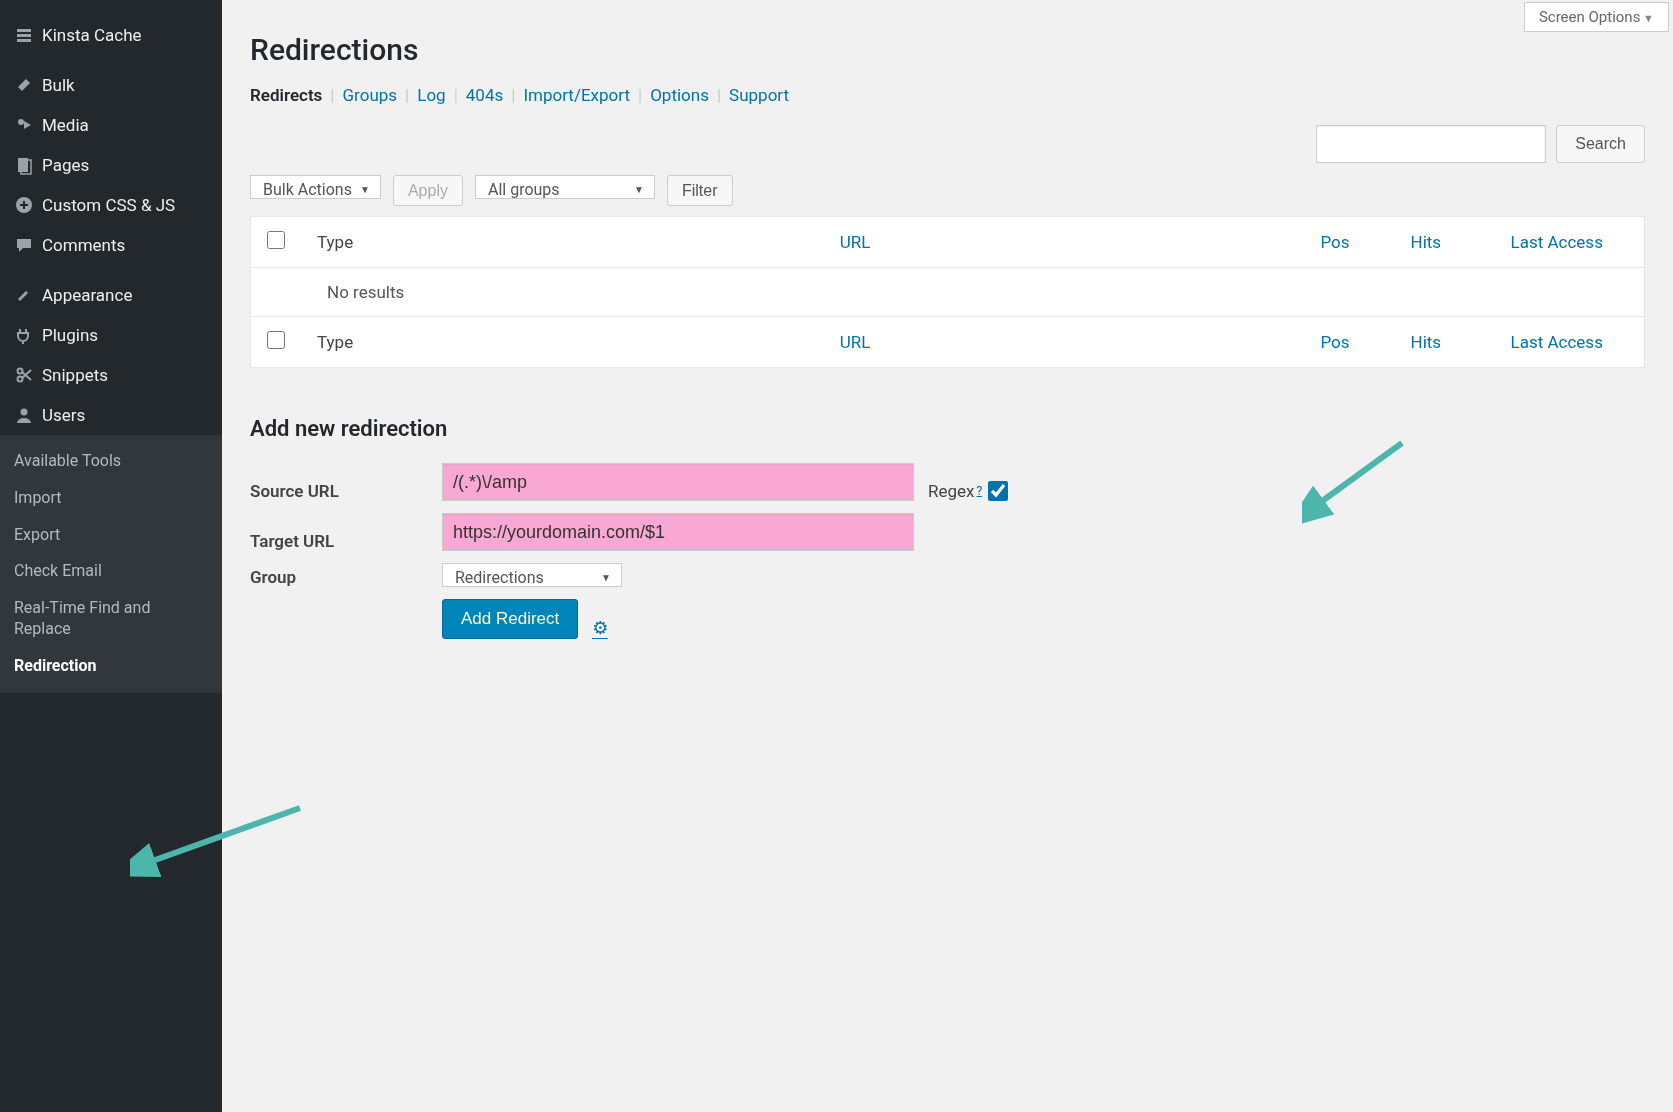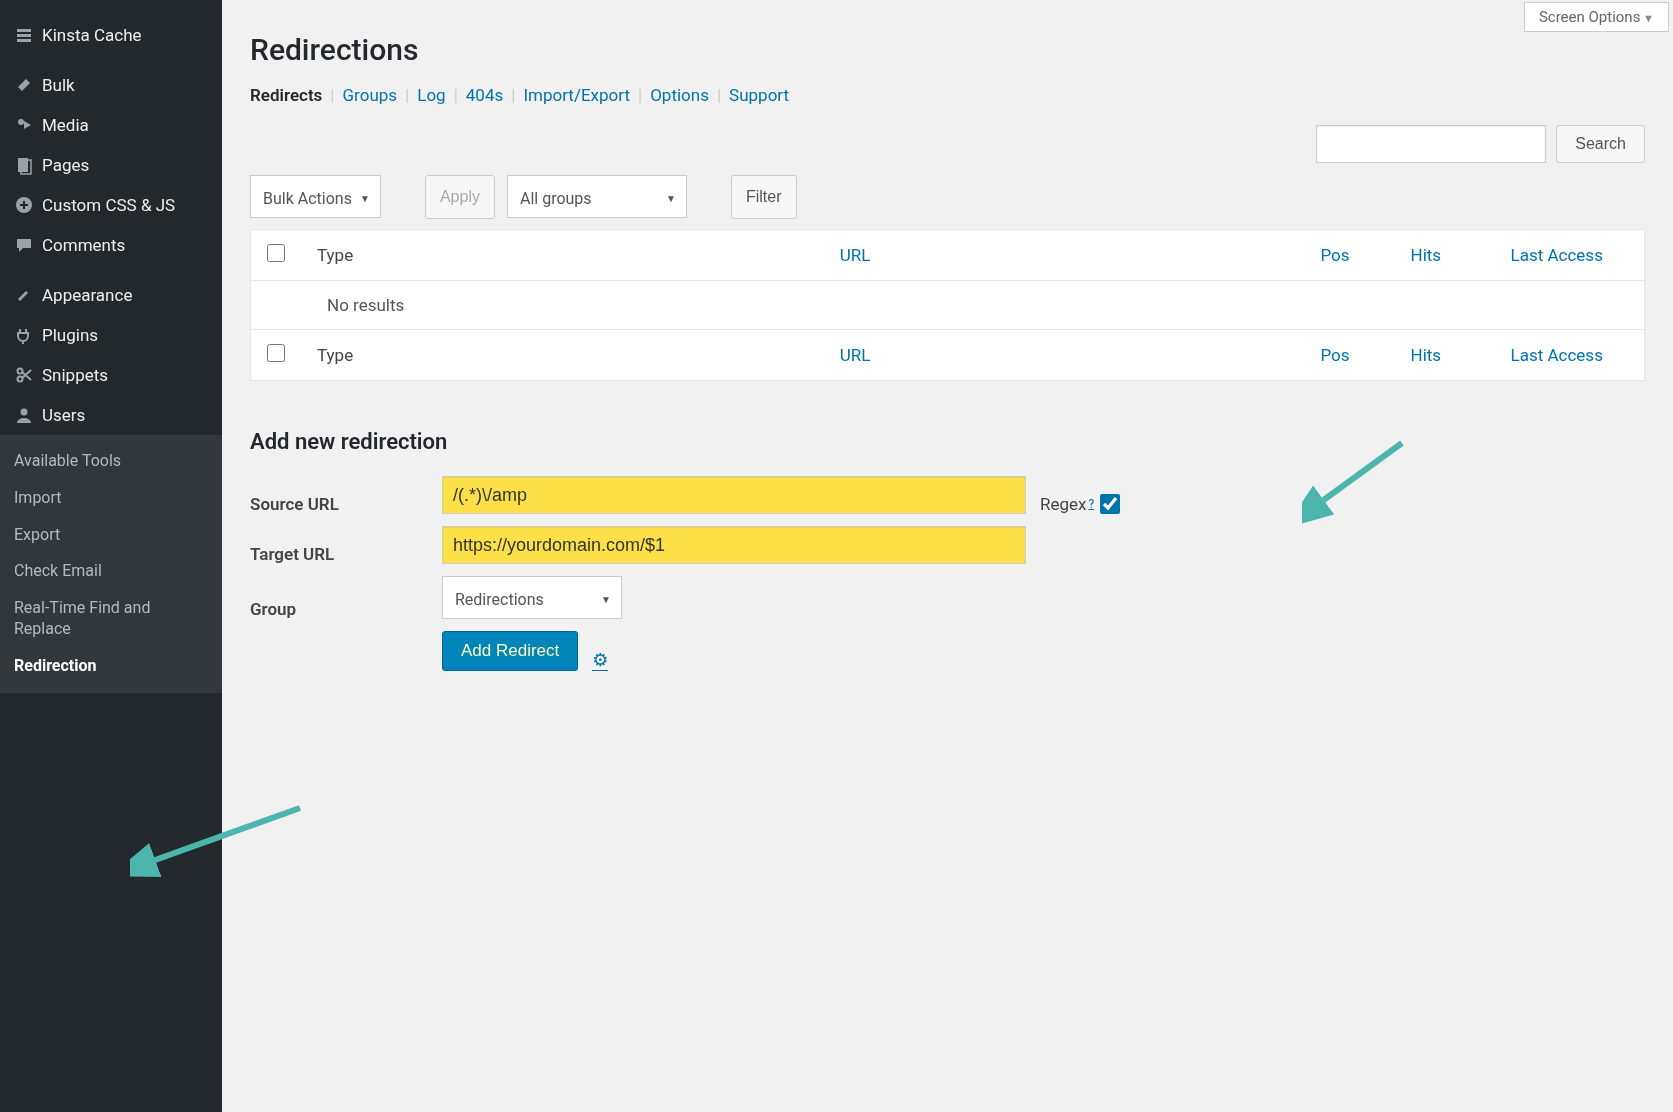--- a/index.html
+++ b/index.html
@@ -20,36 +20,36 @@
 .screen-options::after { content: " ▼"; font-size: 11px; color: #888; }
 h1.page-title { font-size: 30px; font-weight: 500; color: #23282d; margin: 32px 0 18px; }
 .tabs { font-size: 17px; margin-bottom: 20px; }
 .tabs span { color: #0073aa; cursor: pointer; }
 .tabs span.active { color: #23282d; font-weight: 600; }
 .tabs .sep { color: #ccc; margin: 0 8px; }
 .search-row { display: flex; justify-content: flex-end; gap: 10px; margin-bottom: 12px; }
 .search-row input { border: 1px solid #ccc; background: #fff; height: 38px; width: 230px; padding: 0 8px; font-size: 15px; box-shadow: inset 0 1px 2px rgba(0,0,0,0.07); }
 .search-row button { border: 1px solid #ccc; background: #f7f7f7; color: #555; padding: 0 18px; height: 38px; font-size: 16px; cursor: pointer; border-radius: 3px; }
 .actions-row { display: flex; gap: 12px; margin-bottom: 10px; }
-.select-like { border: 1px solid #ccc; background: #fff; height: 43px; padding: 4px 28px 0 12px; font-size: 16px; color: #555; position: relative; display: inline-flex; align-items: center; }
+.select-like { border: 1px solid #ccc; background: #fff; height: 24px; padding: 4px 28px 0 12px; font-size: 16px; color: #555; position: relative; display: inline-flex; align-items: center; }
 .select-like::after { content: "▼"; font-size: 10px; color: #555; position: absolute; right: 10px; }
-.btn { border: 1px solid #ccc; background: #f7f7f7; color: #555; padding: 0 14px; height: 44px; font-size: 16px; cursor: pointer; border-radius: 3px; margin-left: 32px; }
+.btn { border: 1px solid #ccc; background: #f7f7f7; color: #555; padding: 0 14px; height: 31px; font-size: 16px; cursor: pointer; border-radius: 3px; }
 .btn.disabled { color: #aaa; }
 .table { width: 100%; border: 1px solid #e5e5e5; background: #fff; border-collapse: collapse; }
 .table th, .table td { text-align: left; padding: 14px 16px; font-size: 17px; font-weight: 400; }
 .table th.link, .table td.link { color: #0073aa; cursor: pointer; }
 .table .cb { width: 40px; }
 .table .cb input { width: 18px; height: 18px; border: 1px solid #ccc; }
 .table tbody tr.no-results td { color: #555; padding-left: 76px; }
 .table thead tr, .table tfoot tr { background: #fff; }
 .table tbody tr { border-top: 1px solid #e5e5e5; border-bottom: 1px solid #e5e5e5; }
 h2.section-title { font-size: 22px; font-weight: 600; color: #23282d; margin: 48px 0 20px; }
 .form-row { display: flex; align-items: flex-end; margin-bottom: 12px; }
 .form-row label { width: 192px; font-weight: 600; font-size: 17px; }
-.form-row input[type=text] { width: 584px; height: 38px; border: 1px solid #ccc; background: #fde047; padding: 12px 10px; font-size: 18px; color: #333; box-shadow: inset 0 1px 2px rgba(0,0,0,0.07); }
+.form-row input[type=text] { width: 472px; height: 38px; border: 1px solid #ccc; background: #f9a8d4; padding: 12px 10px; font-size: 18px; color: #333; box-shadow: inset 0 1px 2px rgba(0,0,0,0.07); }
 .regex-wrap { margin-left: 14px; display: flex; align-items: center; font-size: 17px; margin-top: 20px; }
 .regex-wrap .help { color: #0073aa; font-size: 12px; vertical-align: super; margin-left: 2px; text-decoration: underline; }
 .regex-wrap input[type=checkbox] { width: 20px; height: 20px; margin-left: 6px; accent-color: #0073aa; }
 .btn-primary { background: #0085ba; border: 1px solid #006799; color: #fef9c3; padding: 0 18px; height: 40px; font-size: 17px; border-radius: 3px; cursor: pointer; }
 .gear { margin-left: 14px; color: #0073aa; border-bottom: 1px solid #0073aa; cursor: pointer; font-size: 18px; }
 .arrow { position: absolute; pointer-events: none; }
 svg { display: block; }
 </style>
 </head>
 <body>

